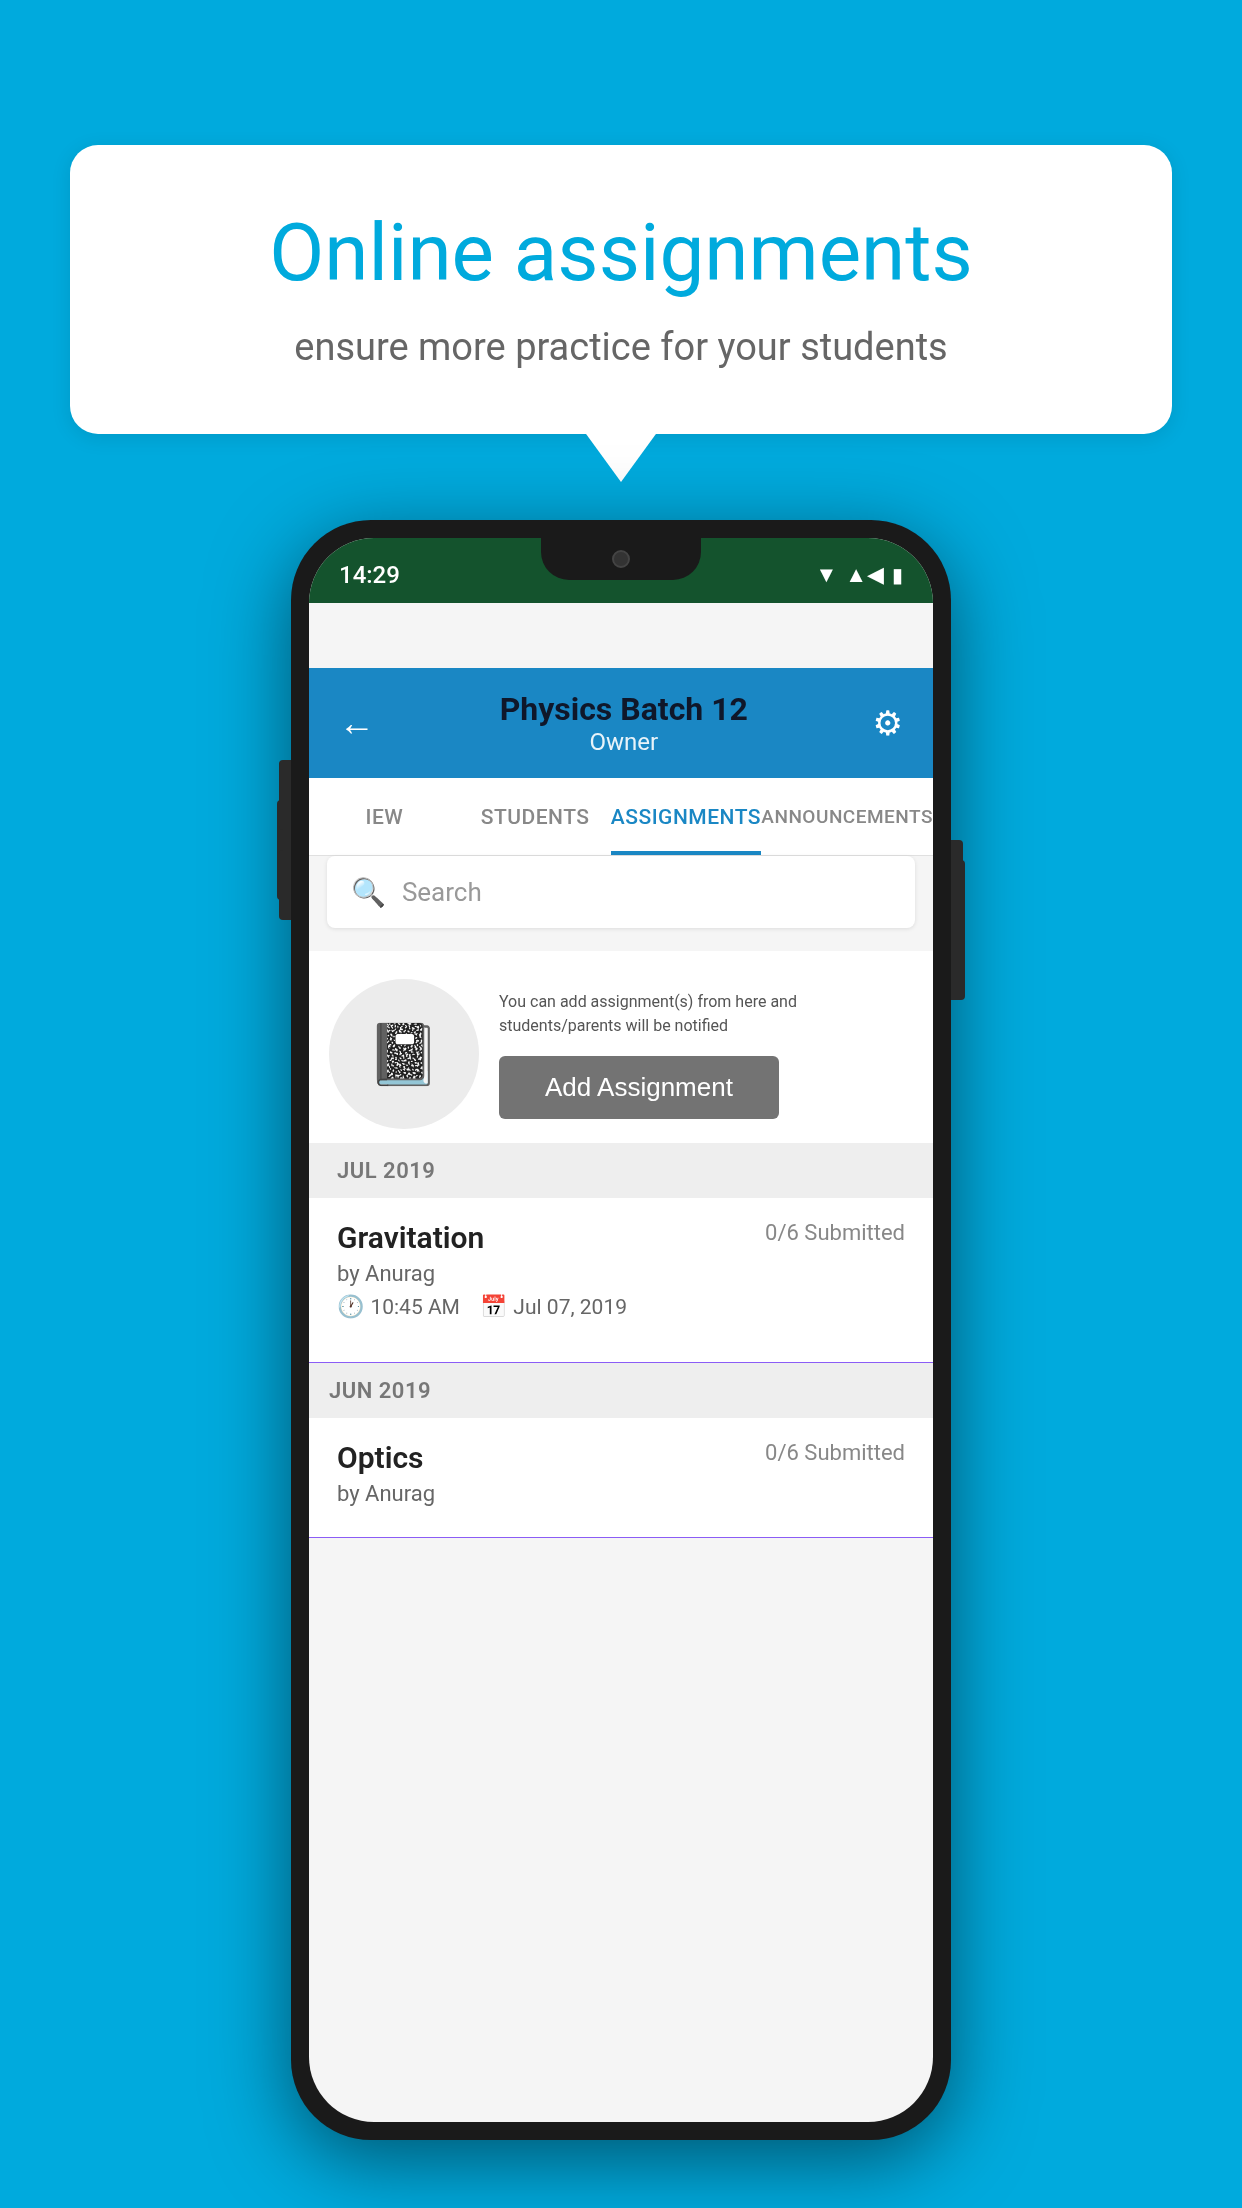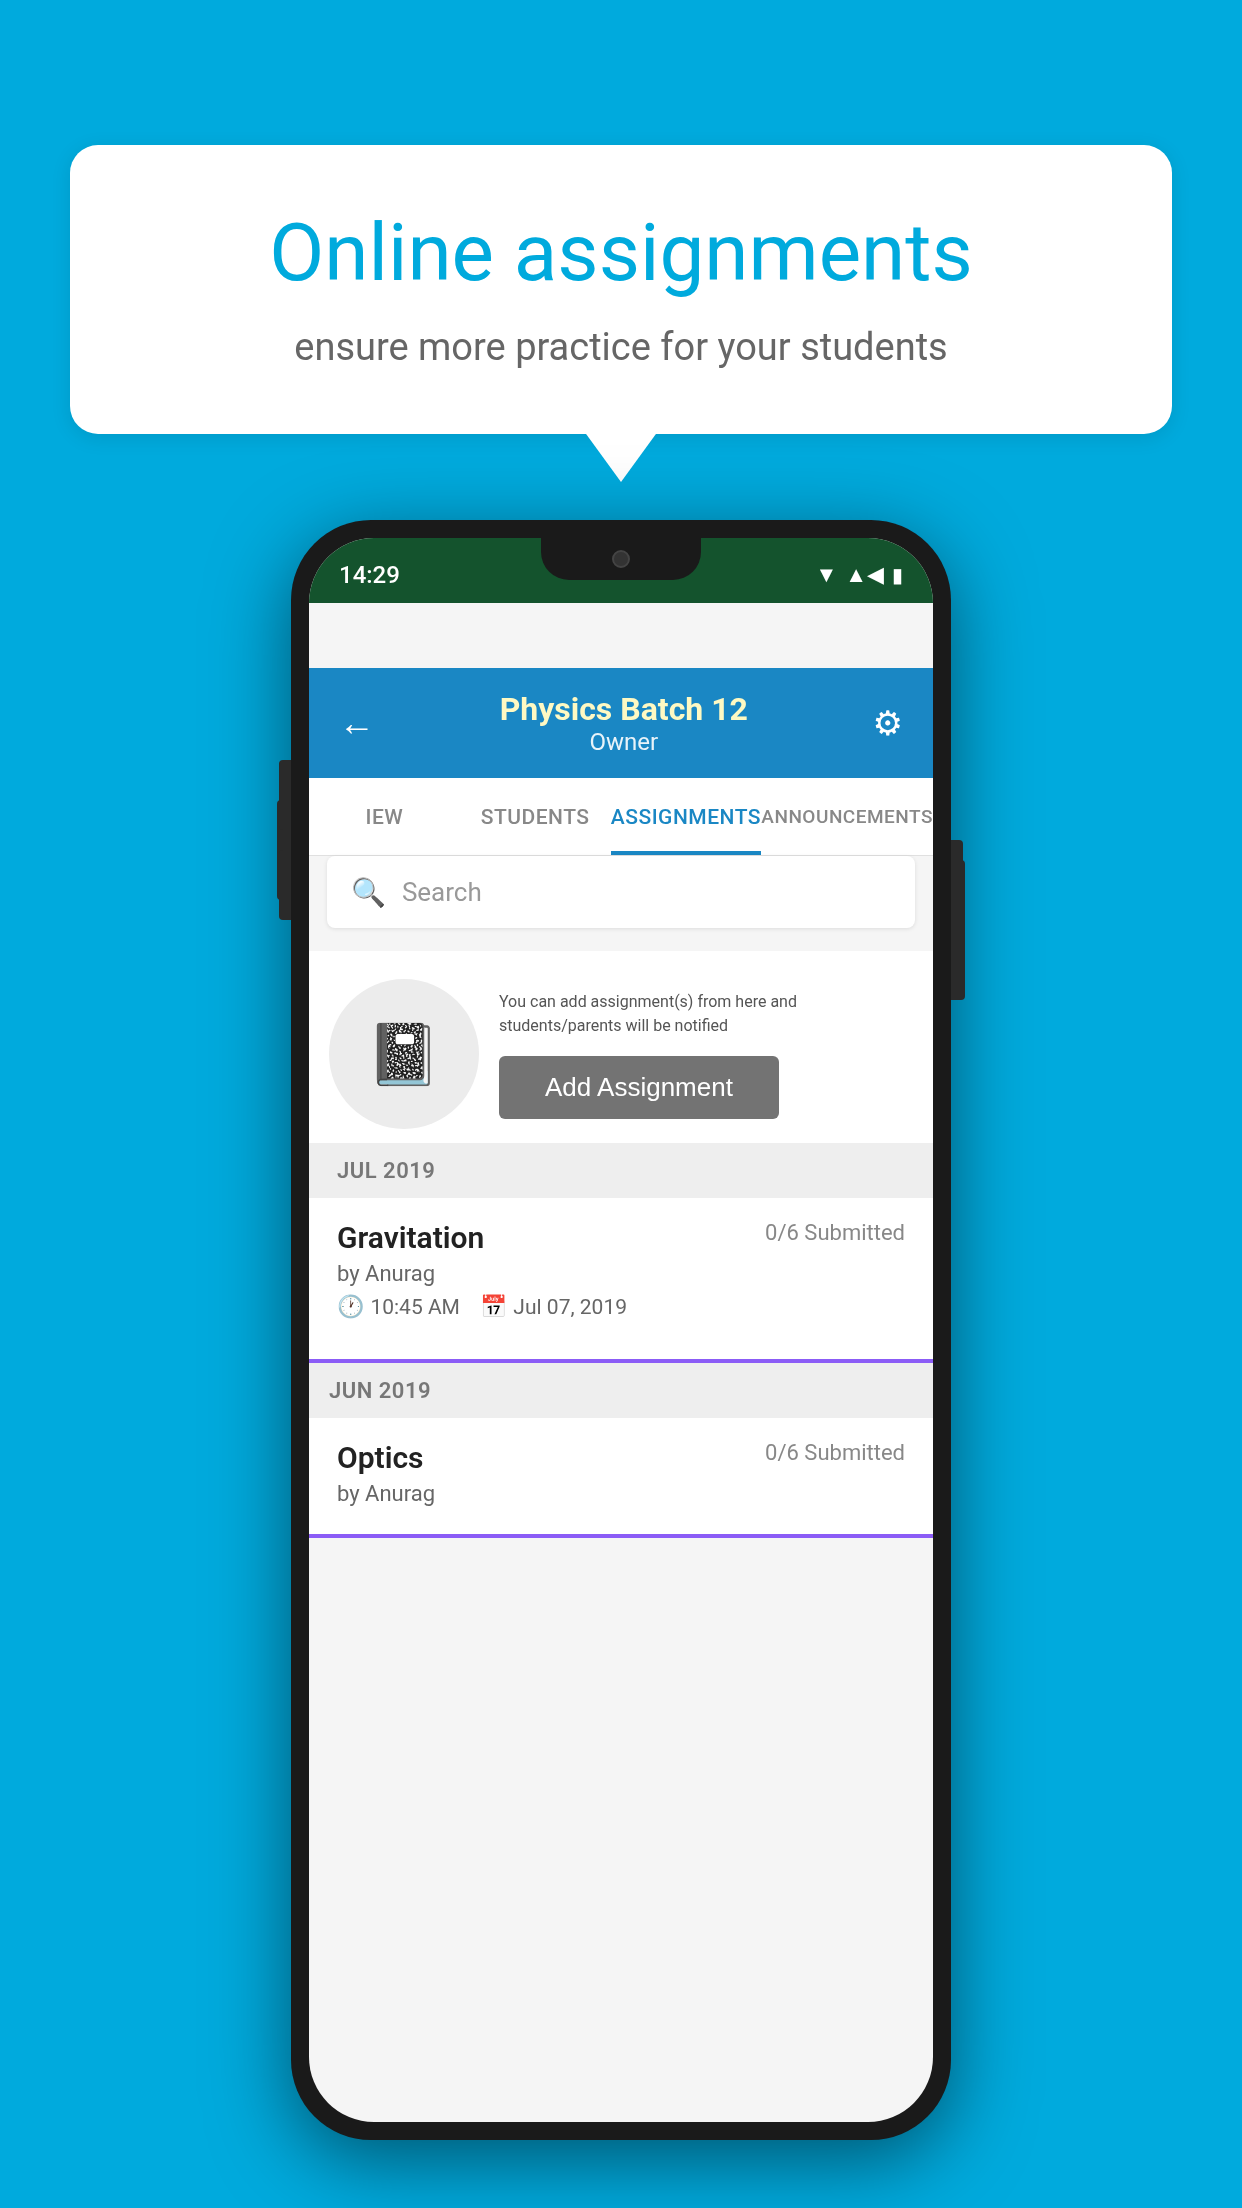--- a/index.html
+++ b/index.html
@@ -191,21 +191,21 @@
       color: white;
       font-size: 36px;
       cursor: pointer;
     }
 
     .header-center {
       text-align: center;
     }
 
     .header-title {
-      color: #fef9c3;
+      color: #0f172a;
       font-size: 32px;
       font-weight: 700;
     }
 
     .header-subtitle {
       color: rgba(255,255,255,0.9);
       font-size: 24px;
       font-weight: 400;
     }
 
@@ -361,21 +361,21 @@
       padding-left: 20px;
     }
 
     
     .assignment-item {
       position: absolute;
       left: 0;
       right: 0;
       background: white;
       padding: 22px 28px;
-      border-bottom: 4px solid #8b5cf6;
+      border-bottom: 1px solid #8b5cf6;
     }
 
     .assignment-item-jul {
       top: 595px;
       height: 165px;
     }
 
     .assignment-item-jun {
       top: 815px;
       height: 120px;

